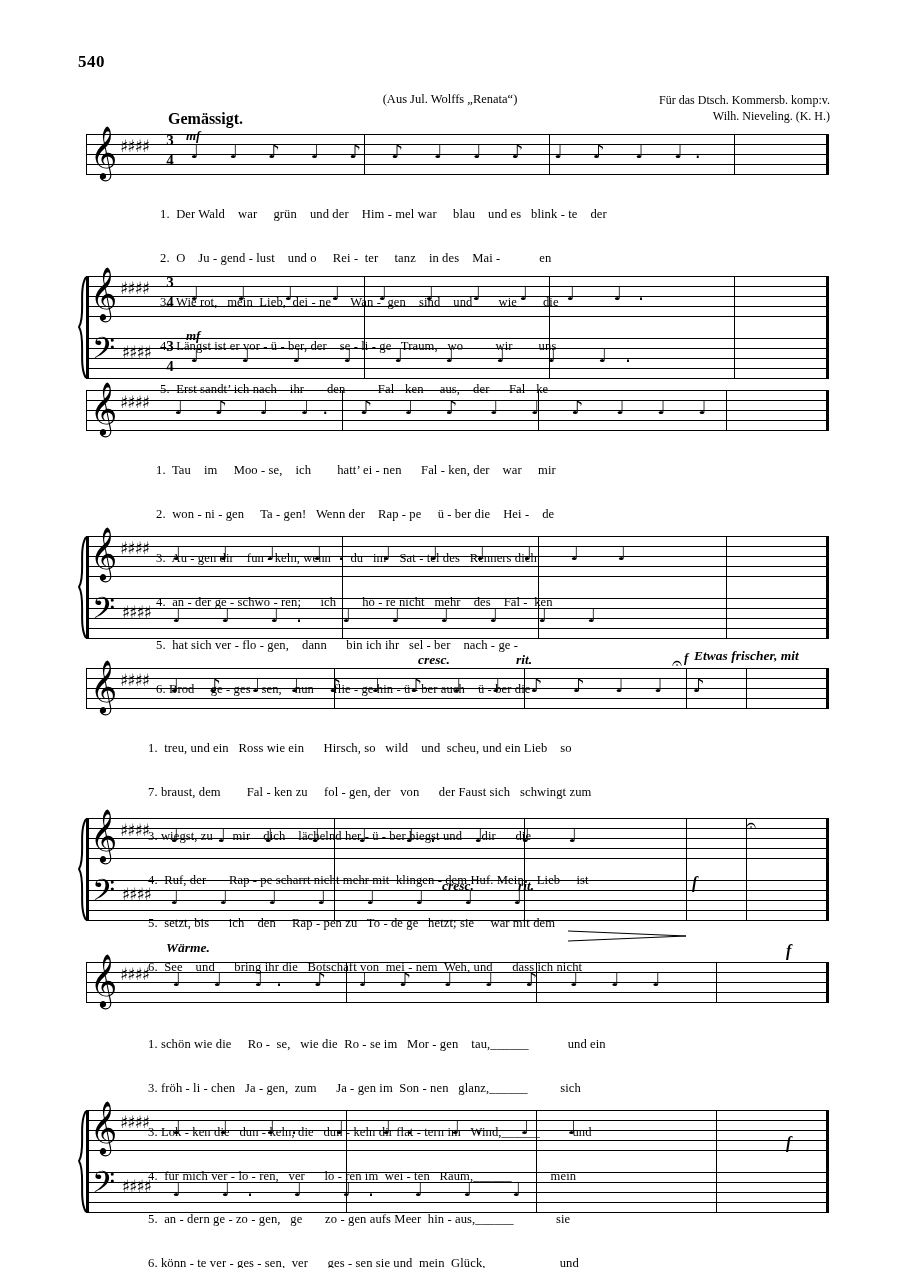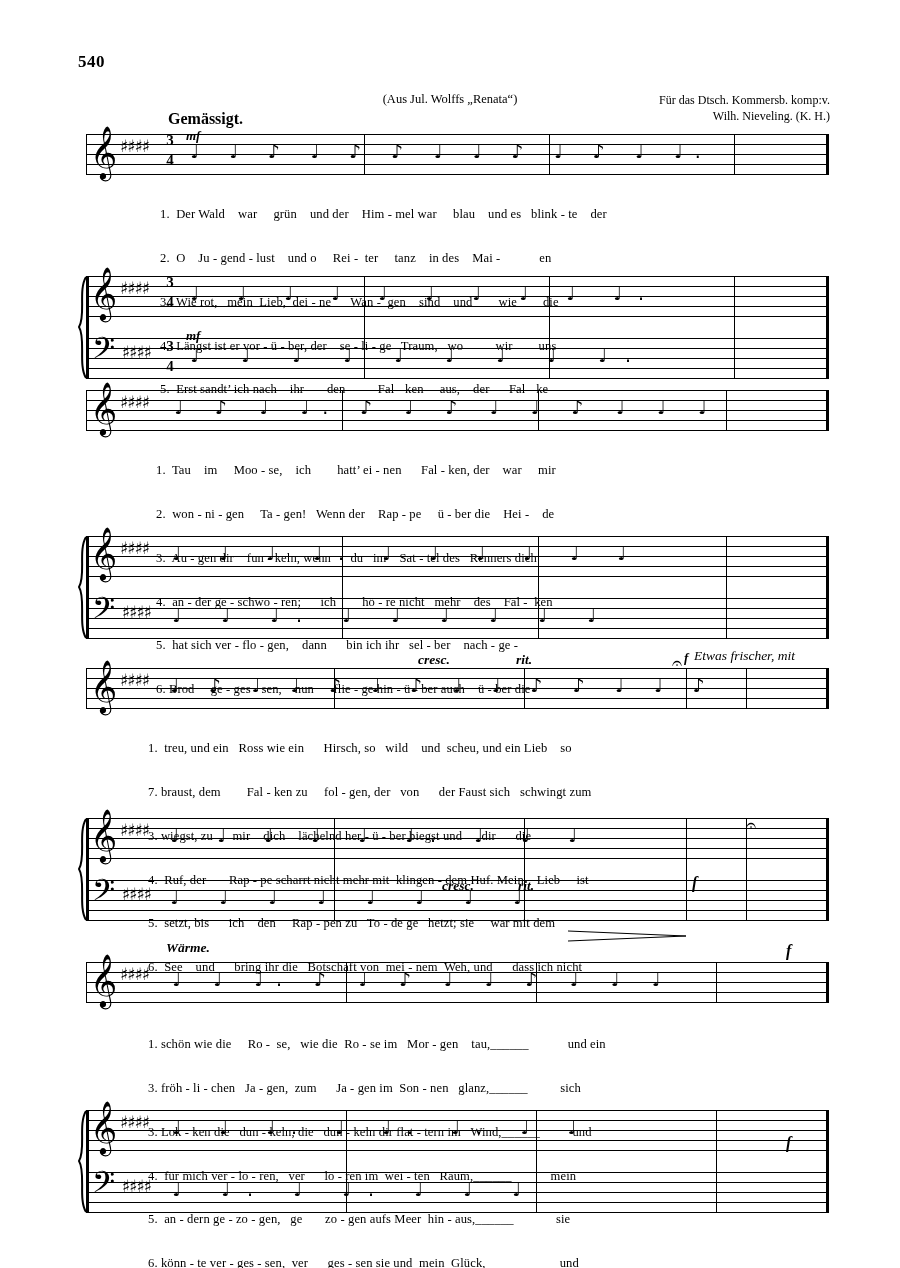--- a/index.html
+++ b/index.html
@@ -201,21 +201,21 @@
     <div class="ksig" style="left:34px;top:150px;">♯♯♯♯</div>
     <div class="noterow" style="left:86px;top:154px;letter-spacing:16px;">♩ ♩ ♩ ♩. ♩ ♩ ♩ ♩ ♩ ♩</div>
     <div class="fclef" style="left:6px;top:204px;">𝄢</div>
     <div class="ksig" style="left:36px;top:214px;">♯♯♯♯</div>
     <div class="noterow" style="left:86px;top:216px;letter-spacing:17px;">♩ ♩ ♩. ♩ ♩ ♩ ♩ ♩ ♩</div>
   </div>
 
   <div class="expr" style="left:418px;top:652px;font-weight:bold;">cresc.</div>
   <div class="expr" style="left:516px;top:652px;font-weight:bold;">rit.</div>
   <div class="dyn" style="left:684px;top:650px;">f</div>
-  <div class="expr" style="left:694px;top:648px;font-weight:normal;">Etwas frischer, mit</div>
+  <div class="expr" style="left:694px;top:648px;font-weight:bold;">Etwas frischer, mit</div>
   <div class="fermata" style="left:672px;top:652px;">𝄐</div>
 
   <div class="system" style="left:86px;top:668px;width:742px;height:250px;">
     <div class="staff" style="top:0;height:40px;">
       <div class="line" style="top:0"></div>
         <div class="line" style="top:10px"></div>
       <div class="line" style="top:20px"></div>
         <div class="line" style="top:30px"></div>
       <div class="line" style="top:40px"></div>
     </div>

